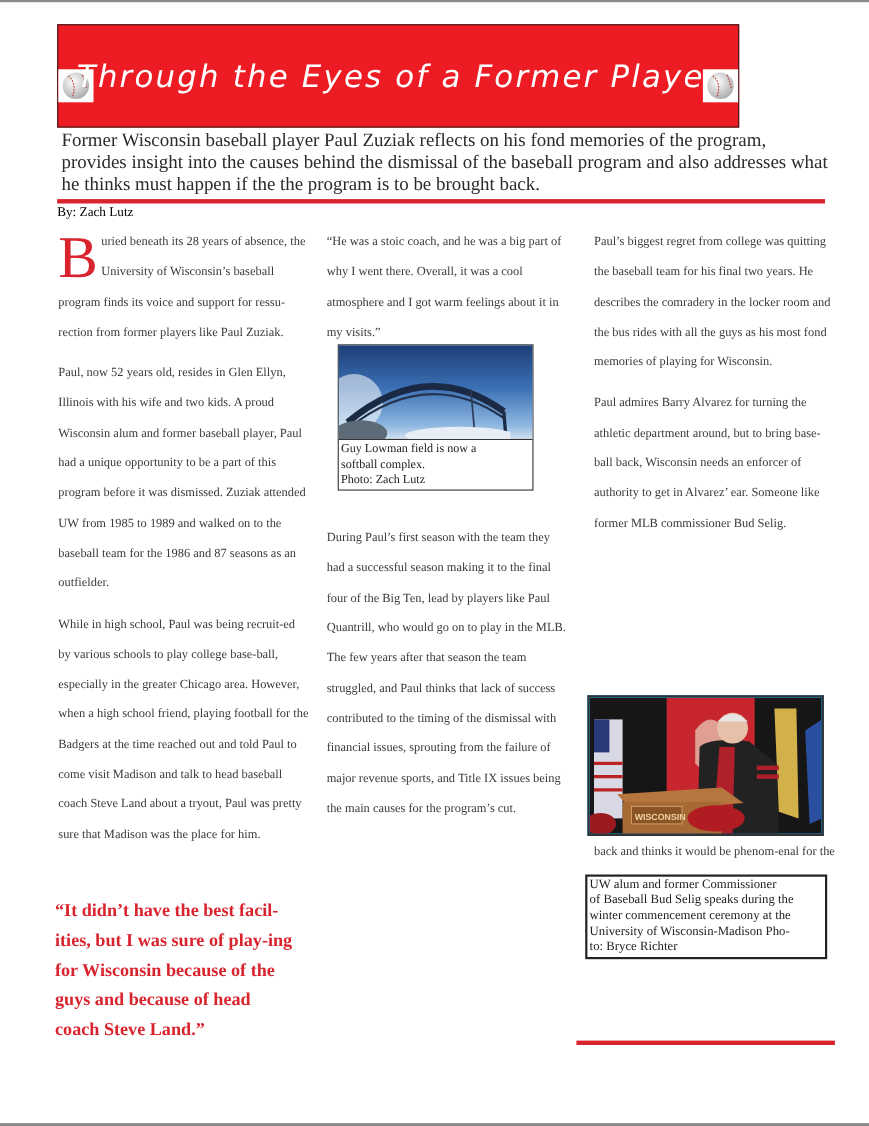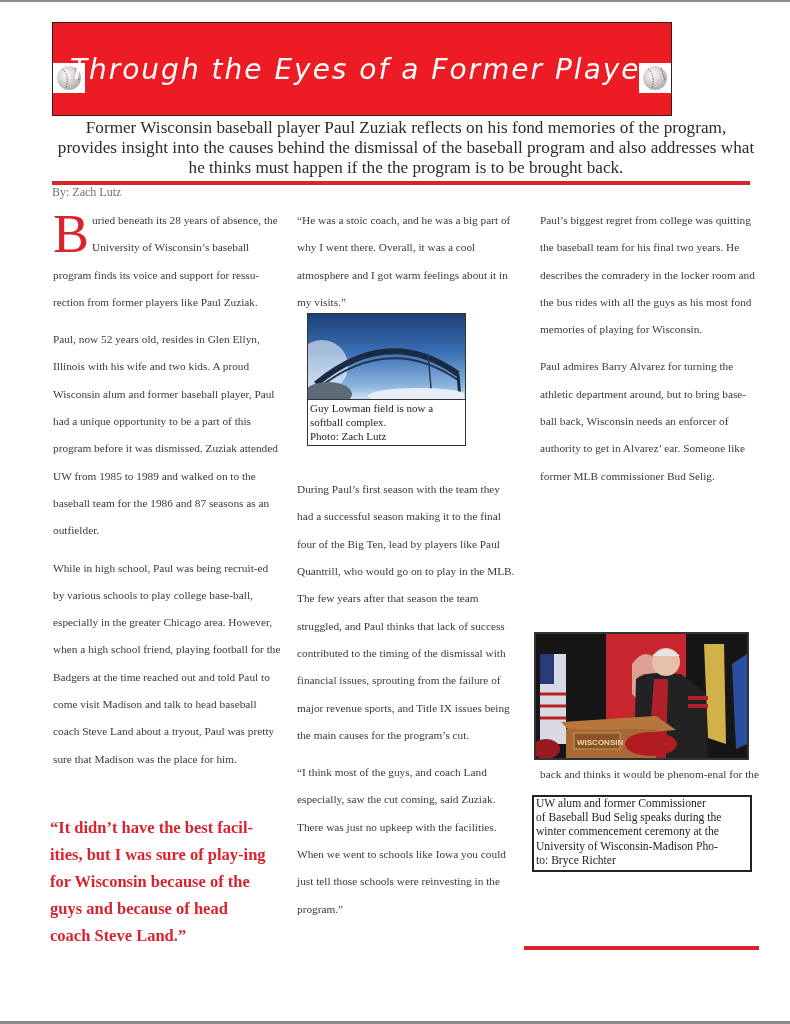--- a/index.html
+++ b/index.html
@@ -22,43 +22,43 @@
   }
   .ball {
     position: absolute; top: 40px; width: 32px; height: 30px; background: #ffffff;
     display: flex; align-items: center; justify-content: center;
   }
   .ball.left { left: 0; }
   .ball.right { right: 0; }
 
   .subhead {
     position: absolute; left: 56px; top: 118px; width: 700px;
-    font-size: 17.2px; line-height: 20px; color: #2b2b2b; text-align: center;
+    font-size: 17.2px; line-height: 20px; color: #2b2b2b;
   }
   .head-rule { position: absolute; left: 52px; top: 181px; width: 698px; height: 4px; background: #d9232d; }
-  .byline { position: absolute; left: 52px; top: 185px; font-size: 12px; color: #737373; }
+  .byline { position: absolute; left: 52px; top: 185px; font-size: 12px; color: #000000; }
 
   .col { position: absolute; font-size: 11.3px; line-height: 27.3px; color: #3a3a3a; }
   .col p { margin: 0 0 10px 0; }
   .col1 { left: 53px; top: 207px; width: 228px; }
   .col2 { left: 297px; top: 207px; width: 222px; }
   .col3 { left: 540px; top: 207px; width: 220px; }
 
   .dropcap {
     float: left; color: #d9232d; font-size: 54px; line-height: 42px;
     margin: 6px 3px 0 0; font-family: "Liberation Serif", serif;
   }
 
   .pullquote {
     position: absolute; left: 50px; top: 814px; width: 220px; text-align: left;
     color: #d9232d; font-weight: bold; font-size: 16.5px; line-height: 27px;
   }
 
   .photo1 {
-    position: absolute; left: 307px; top: 313px; width: 159px; height: 133px;
+    position: absolute; left: 307px; top: 313px; width: 178px; height: 133px;
     border: 1.5px solid #333; box-sizing: border-box; background: #fff;
   }
   .photo1 .img {
     position: relative; width: 100%; height: 86px; overflow: hidden;
     background: linear-gradient(180deg, #1d3f78 0%, #3a6fb4 45%, #8db6e0 85%, #cfe0ef 100%);
     border-bottom: 1.5px solid #333; box-sizing: border-box;
   }
   .photo1 .cap {
     font-size: 11px; line-height: 14px; color: #222; padding: 1px 2px;
     font-family: "Liberation Serif", serif;
@@ -121,21 +121,20 @@
   <p>Paul, now 52 years old, resides in Glen Ellyn, Illinois with his wife and two kids. A proud Wisconsin alum and former baseball player, Paul had a unique opportunity to be a part of this program before it was dismissed. Zuziak attended UW from 1985 to 1989 and walked on to the baseball team for the 1986 and 87 seasons as an outfielder.</p>
   <p>While in high school, Paul was being recruit-ed by various schools to play college base-ball, especially in the greater Chicago area. However, when a high school friend, playing football for the Badgers at the time reached out and told Paul to come visit Madison and talk to head baseball coach Steve Land about a tryout, Paul was pretty sure that Madison was the place for him.</p>
 </div>
 
 <div class="pullquote">“It didn’t have the best facil-ities, but I was sure of play-ing for Wisconsin because of the guys and because of head coach Steve Land.”</div>
 
 <div class="col col2">
   <p>“He was a stoic coach, and he was a big part of why I went there. Overall, it was a cool atmosphere and I got warm feelings about it in my visits.”</p>
   <div style="height:150px"></div>
   <p>During Paul’s first season with the team they had a successful season making it to the final four of the Big Ten, lead by players like Paul Quantrill, who would go on to play in the MLB. The few years after that season the team struggled, and Paul thinks that lack of success contributed to the timing of the dismissal with financial issues, sprouting from the failure of major revenue sports, and Title IX issues being the main causes for the program’s cut.</p>
-  <p>“I think most of the guys, and coach Land especially, saw the cut coming, said Zuziak. There was just no upkeep with the facilities. When we went to schools like Iowa you could just tell those schools were reinvesting in the program.”</p>
 </div>
 
 <div class="photo1">
   <div class="img">
     <svg width="156" height="85" viewBox="0 0 156 85">
       <circle cx="14" cy="52" r="26" fill="#ffffff" opacity="0.55"></circle>
       <path d="M8 70 Q80 10 150 60" stroke="#1a2a44" stroke-width="6" fill="none"></path>
       <path d="M8 76 Q80 18 150 66" stroke="#24344e" stroke-width="2" fill="none"></path>
       <line x1="150" y1="60" x2="152" y2="85" stroke="#1a2a44" stroke-width="3"></line>
       <line x1="120" y1="40" x2="124" y2="85" stroke="#2b3a55" stroke-width="1.5"></line>

